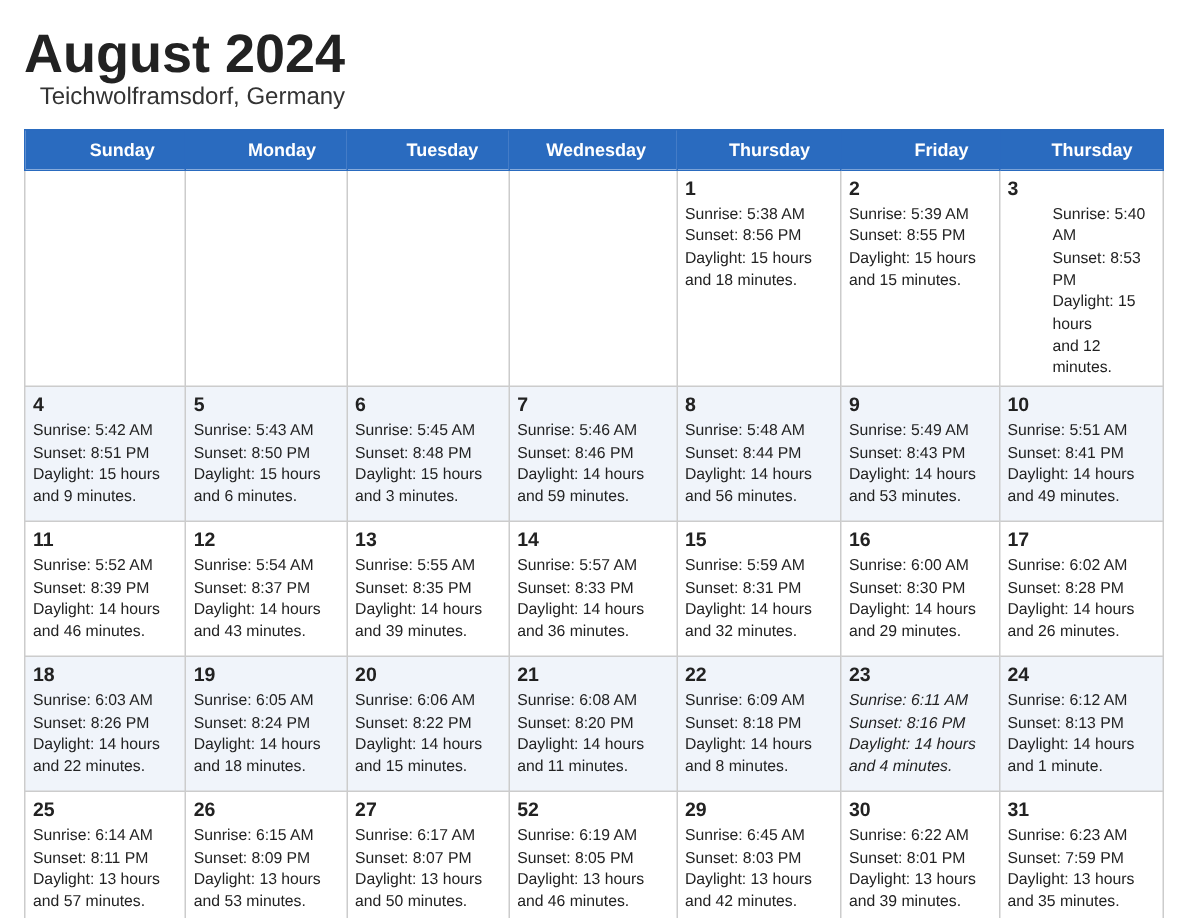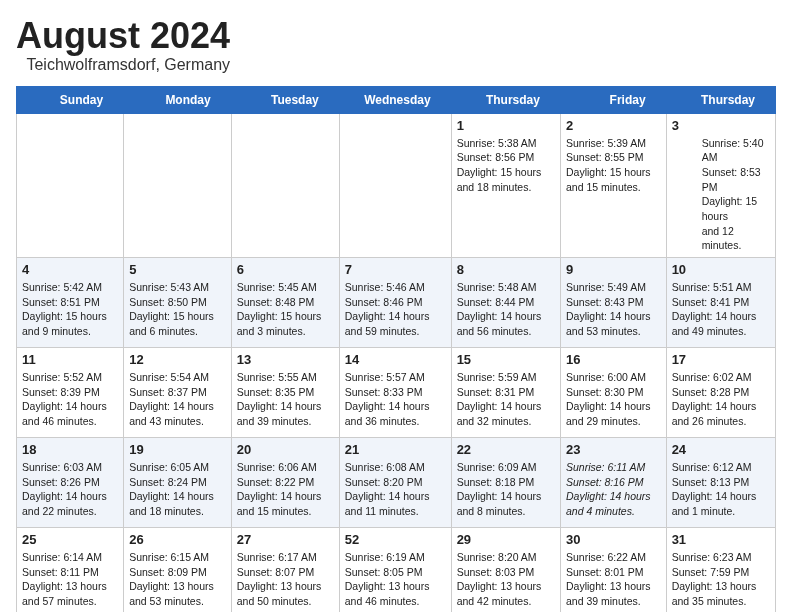--- a/index.html
+++ b/index.html
@@ -318,21 +318,21 @@
         </td>
         <td>
           <span class="day-number">52</span>
           <div class="cell-text" style="white-space: pre-line;">Sunrise: 6:19 AM
 Sunset: 8:05 PM
 Daylight: 13 hours
 and 46 minutes.</div>
         </td>
         <td>
           <span class="day-number">29</span>
-          <div class="cell-text" style="white-space: pre-line;">Sunrise: 8:20 AM
+          <div class="cell-text" style="white-space: pre-line;">Sunrise: 6:45 AM
 Sunset: 8:03 PM
 Daylight: 13 hours
 and 42 minutes.</div>
         </td>
         <td>
           <span class="day-number">30</span>
           <div class="cell-text" style="white-space: pre-line;">Sunrise: 6:22 AM
 Sunset: 8:01 PM
 Daylight: 13 hours
 and 39 minutes.</div>

